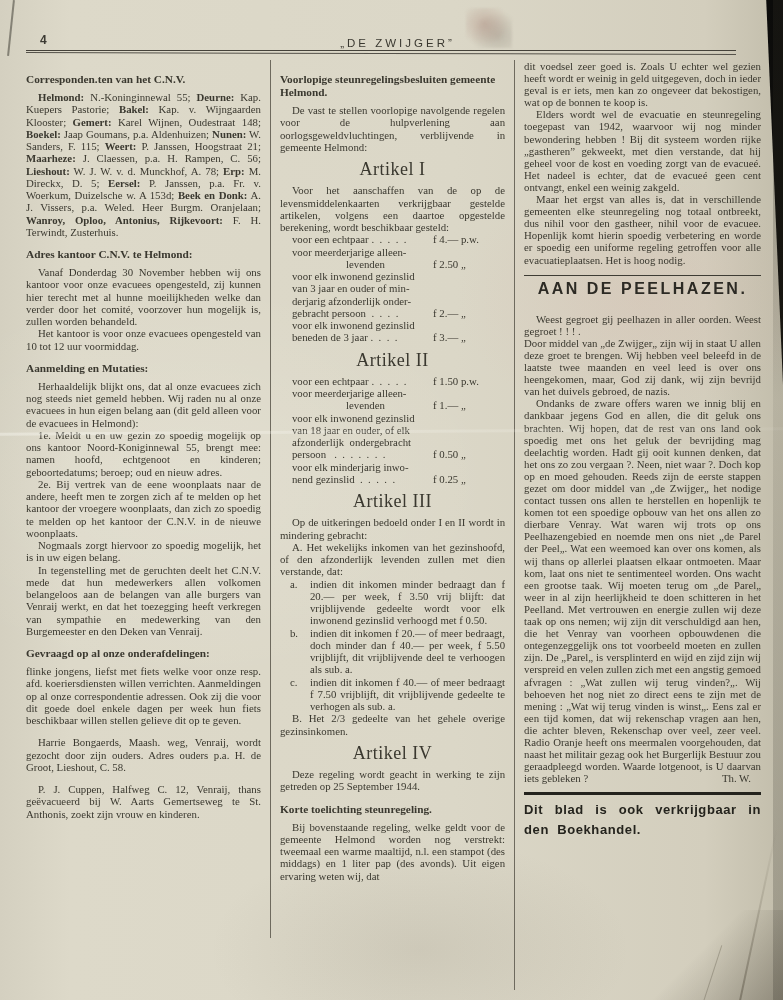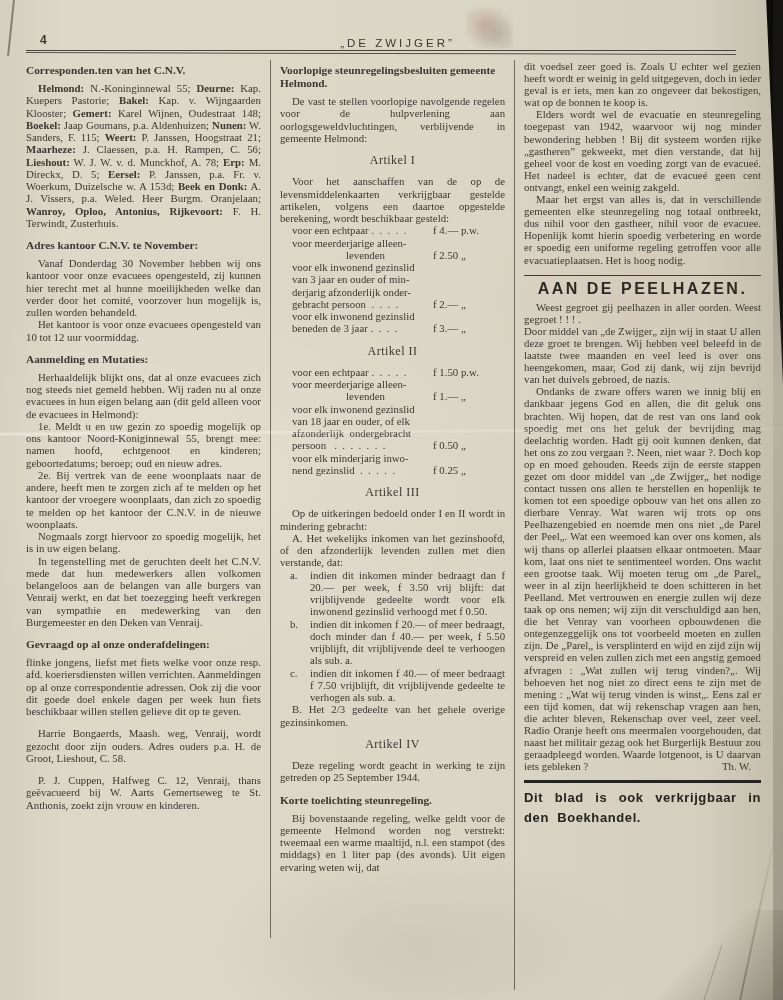--- a/index.html
+++ b/index.html
@@ -33,37 +33,37 @@
   .colw2 { width:228px; }
   .colw3 { width:240px; line-height:12.1px; }
   .vrule { width:1px; margin:0 9px; background:#6e6a5e; }
   .vrule.v1 { height:878px; }
   .vrule.v2 { height:930px; }
 
   p { margin:0; }
   .ind { text-indent:12px; } .gap10 { height:10px; }
 
   .h-bold { font-weight:bold; font-size:11.3px; line-height:13px; text-align:left; margin:10px 0 5px; }
-  .h-bold.first { margin-top:4px; }
-
-  .artikel-title { text-align:center; font-size:12px; letter-spacing:.5px; margin:10px 0 9px; }
+  .h-bold.first { margin-top:13px; }
+
+  .artikel-title { text-align:center; font-size:18px; letter-spacing:.5px; margin:10px 0 9px; }
 
   .tariff { display:flex; align-items:flex-end; }
   .tariff .lbl { flex:1; white-space:pre-wrap; text-align:left; padding-left:12px;font-family:Liberation Serif, serif; }
   .tariff .amt { width:72px; flex:none; text-align:left; white-space:nowrap; }
 
   .abc { display:flex; padding-left:10px; text-align:justify; }
   .abc .mk { width:20px; flex:none; }
   .abc .tx { flex:1; }
 
   .sig { text-align:right; margin-top:-12.1px; padding-right:10px; }
 
   .rule-thin { border-top:1.9px solid #3e3c34; margin:9px 0 7px; }
   .peel-title { font-family:"Liberation Sans",sans-serif; font-weight:bold; text-align:center;
-                font-size:16px; letter-spacing:2.5px; color:#2c2a24; margin:2px 0 6px; }
+                font-size:16px; letter-spacing:2.5px; color:#2c2a24; margin:2px 0 18px; }
 
   .footer-rule { border-top:3px solid #24231d; margin:8px 0 5px; }
   .footer-big { font-family:"Liberation Sans",sans-serif; font-weight:bold; font-size:13px;
                 line-height:20px; letter-spacing:.6px; word-spacing:4px; color:#24231d;
                 text-align:justify; }
 
   
   .edge-right { position:absolute; top:0; right:0; width:24px; height:385px;
                 background:linear-gradient(#0b0b0a,#171510); clip-path:polygon(30% 0, 100% 0, 100% 100%); }
   .edge-right-soft { position:absolute; top:0; right:0; width:10px; height:1000px;
@@ -95,21 +95,21 @@
       <div class="l1"></div>
       <div class="l2"></div>
     </div>
 
   <div class="cols">
 
     <section class="col colw1">
       <div class="h-bold first">Corresponden.ten van het C.N.V.</div>
       <p class="ind"><b>Helmond:</b> N.-Koninginnewal 55; <b>Deurne:</b> Kap. Kuepers Pastorie; <b>Bakel:</b> Kap. v. Wijngaarden Klooster; <b>Gemert:</b> Karel Wijnen, Oudestraat 148; <b>Boekel:</b> Jaap Goumans, p.a. Aldenhuizen; <b>Nunen:</b> W. Sanders, F. 115; <b>Weert:</b> P. Janssen, Hoogstraat 21; <b>Maarheze:</b> J. Claessen, p.a. H. Rampen, C. 56; <b>Lieshout:</b> W. J. W. v. d. Munckhof, A. 78; <b>Erp:</b> M. Direckx, D. 5; <b>Eersel:</b> P. Janssen, p.a. Fr. v. Woerkum, Duizelsche w. A 153d; <b>Beek en Donk:</b> A. J. Vissers, p.a. Weled. Heer Burgm. Oranjelaan; <b>Wanroy, Oploo, Antonius, Rijkevoort:</b> F. H. Terwindt, Zusterhuis.</p>
 
-      <div class="h-bold">Adres kantoor C.N.V. te November:</div>
+      <div class="h-bold">Adres kantoor C.N.V. te Helmond:</div>
       <p class="ind">Vanaf Donderdag 30 November hebben wij ons kantoor voor onze evacuees opengesteld, zij kunnen hier terecht met al hunne moeilijkheden welke dan verder door het comité, voorzover hun mogelijk is, zullen worden behandeld.</p>
       <p class="ind">Het kantoor is voor onze evacuees opengesteld van 10 tot 12 uur voormiddag.</p>
 
       <div class="h-bold">Aanmelding en Mutaties:</div>
       <p class="ind">Herhaaldelijk blijkt ons, dat al onze evacuees zich nog steeds niet gemeld hebben. Wij raden nu al onze evacuees in hun eigen belang aan (dit geld alleen voor de evacuees in Helmond):</p>
       <p class="ind">1e. Meldt u en uw gezin zo spoedig mogelijk op ons kantoor Noord-Koniginnewal 55, brengt mee: namen hoofd, echtgenoot en kinderen; geboortedatums; beroep; oud en nieuw adres.</p>
       <p class="ind">2e. Bij vertrek van de eene woonplaats naar de andere, heeft men te zorgen zich af te melden op het kantoor der vroegere woonplaats, dan zich zo spoedig te melden op het kantoor der C.N.V. in de nieuwe woonplaats.</p>
       <p class="ind">Nogmaals zorgt hiervoor zo spoedig mogelijk, het is in uw eigen belang.</p>
       <p class="ind">In tegenstelling met de geruchten deelt het C.N.V. mede dat hun medewerkers allen volkomen belangeloos aan de belangen van alle burgers van Venraij werkt, en dat het toezegging heeft verkregen van sympathie en medewerking van den Burgemeester en den Deken van Venraij.</p>
 

